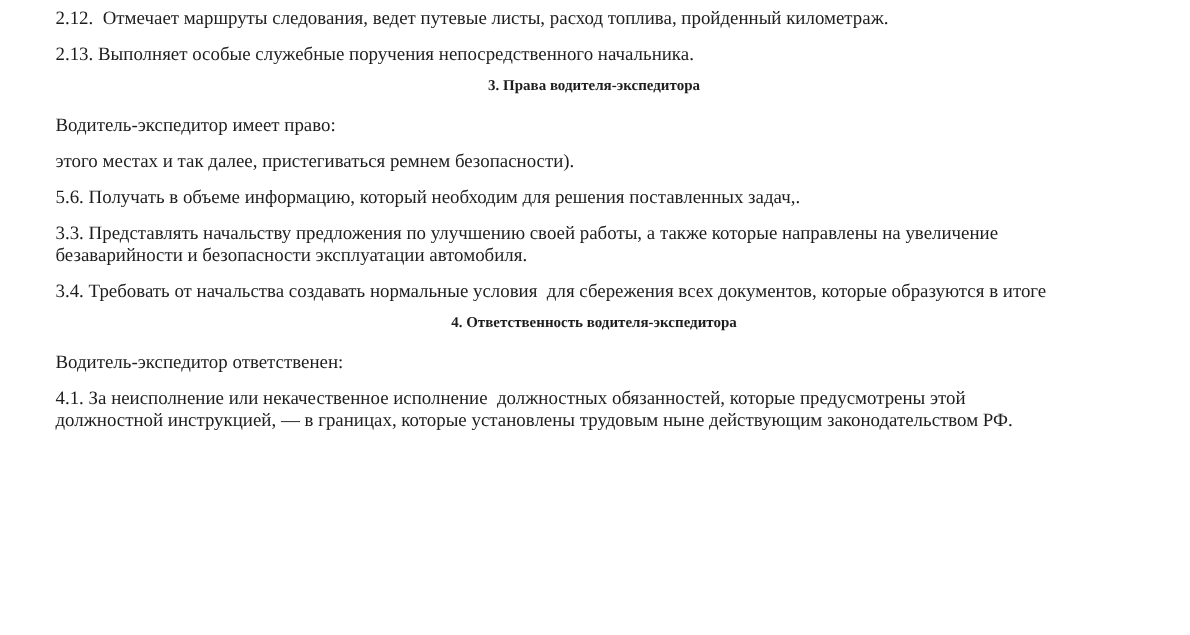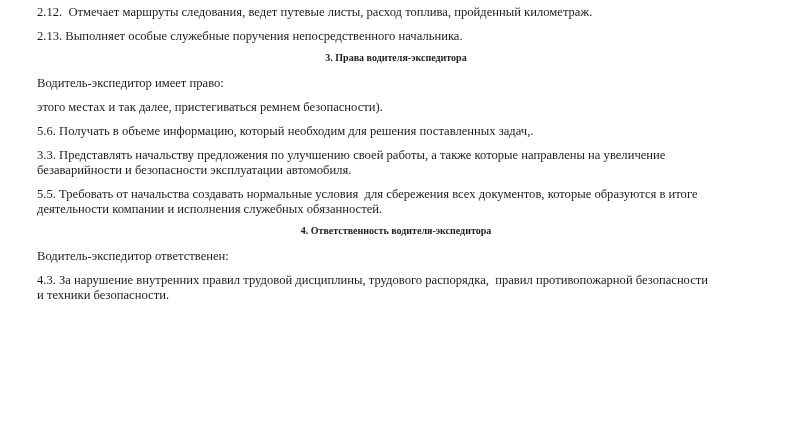--- a/index.html
+++ b/index.html
@@ -60,31 +60,30 @@
   <div class="para">
     <div class="line">5.6. Получать в объеме информацию, который необходим для решения поставленных задач,.</div>
   </div>
 
   <div class="para">
     <div class="line">3.3. Представлять начальству предложения по улучшению своей работы, а также которые направлены на увеличение</div>
     <div class="line">безаварийности и безопасности эксплуатации автомобиля.</div>
   </div>
 
   <div class="para">
-    <div class="line">5.5. Требовать от начальства создавать нормальные условия  для сбережения всех документов, которые образуются в итоге</div>
-    <div class="line">деятельности компании и исполнения служебных обязанностей.</div>
+    <div class="line">3.4. Требовать от начальства создавать нормальные условия  для сбережения всех документов, которые образуются в итоге</div>
   </div>
 
 
   <div class="heading">4. Ответственность водителя-экспедитора</div>
 
   <div class="para">
     <div class="line">Водитель-экспедитор ответственен:</div>
   </div>
 
+  <div class="para">
+    <div class="line">4.1. За неисполнение или некачественное исполнение  должностных обязанностей, которые предусмотрены этой</div>
+    <div class="line">должностной инструкцией, — в границах, которые установлены трудовым ныне действующим законодательством РФ.</div>
+  </div>
 
 
-  <div class="para">
-    <div class="line">4.3. За нарушение внутренних правил трудовой дисциплины, трудового распорядка,  правил противопожарной безопасности</div>
-    <div class="line">и техники безопасности.</div>
-  </div>
 
 </div>
 
 </body></html>

